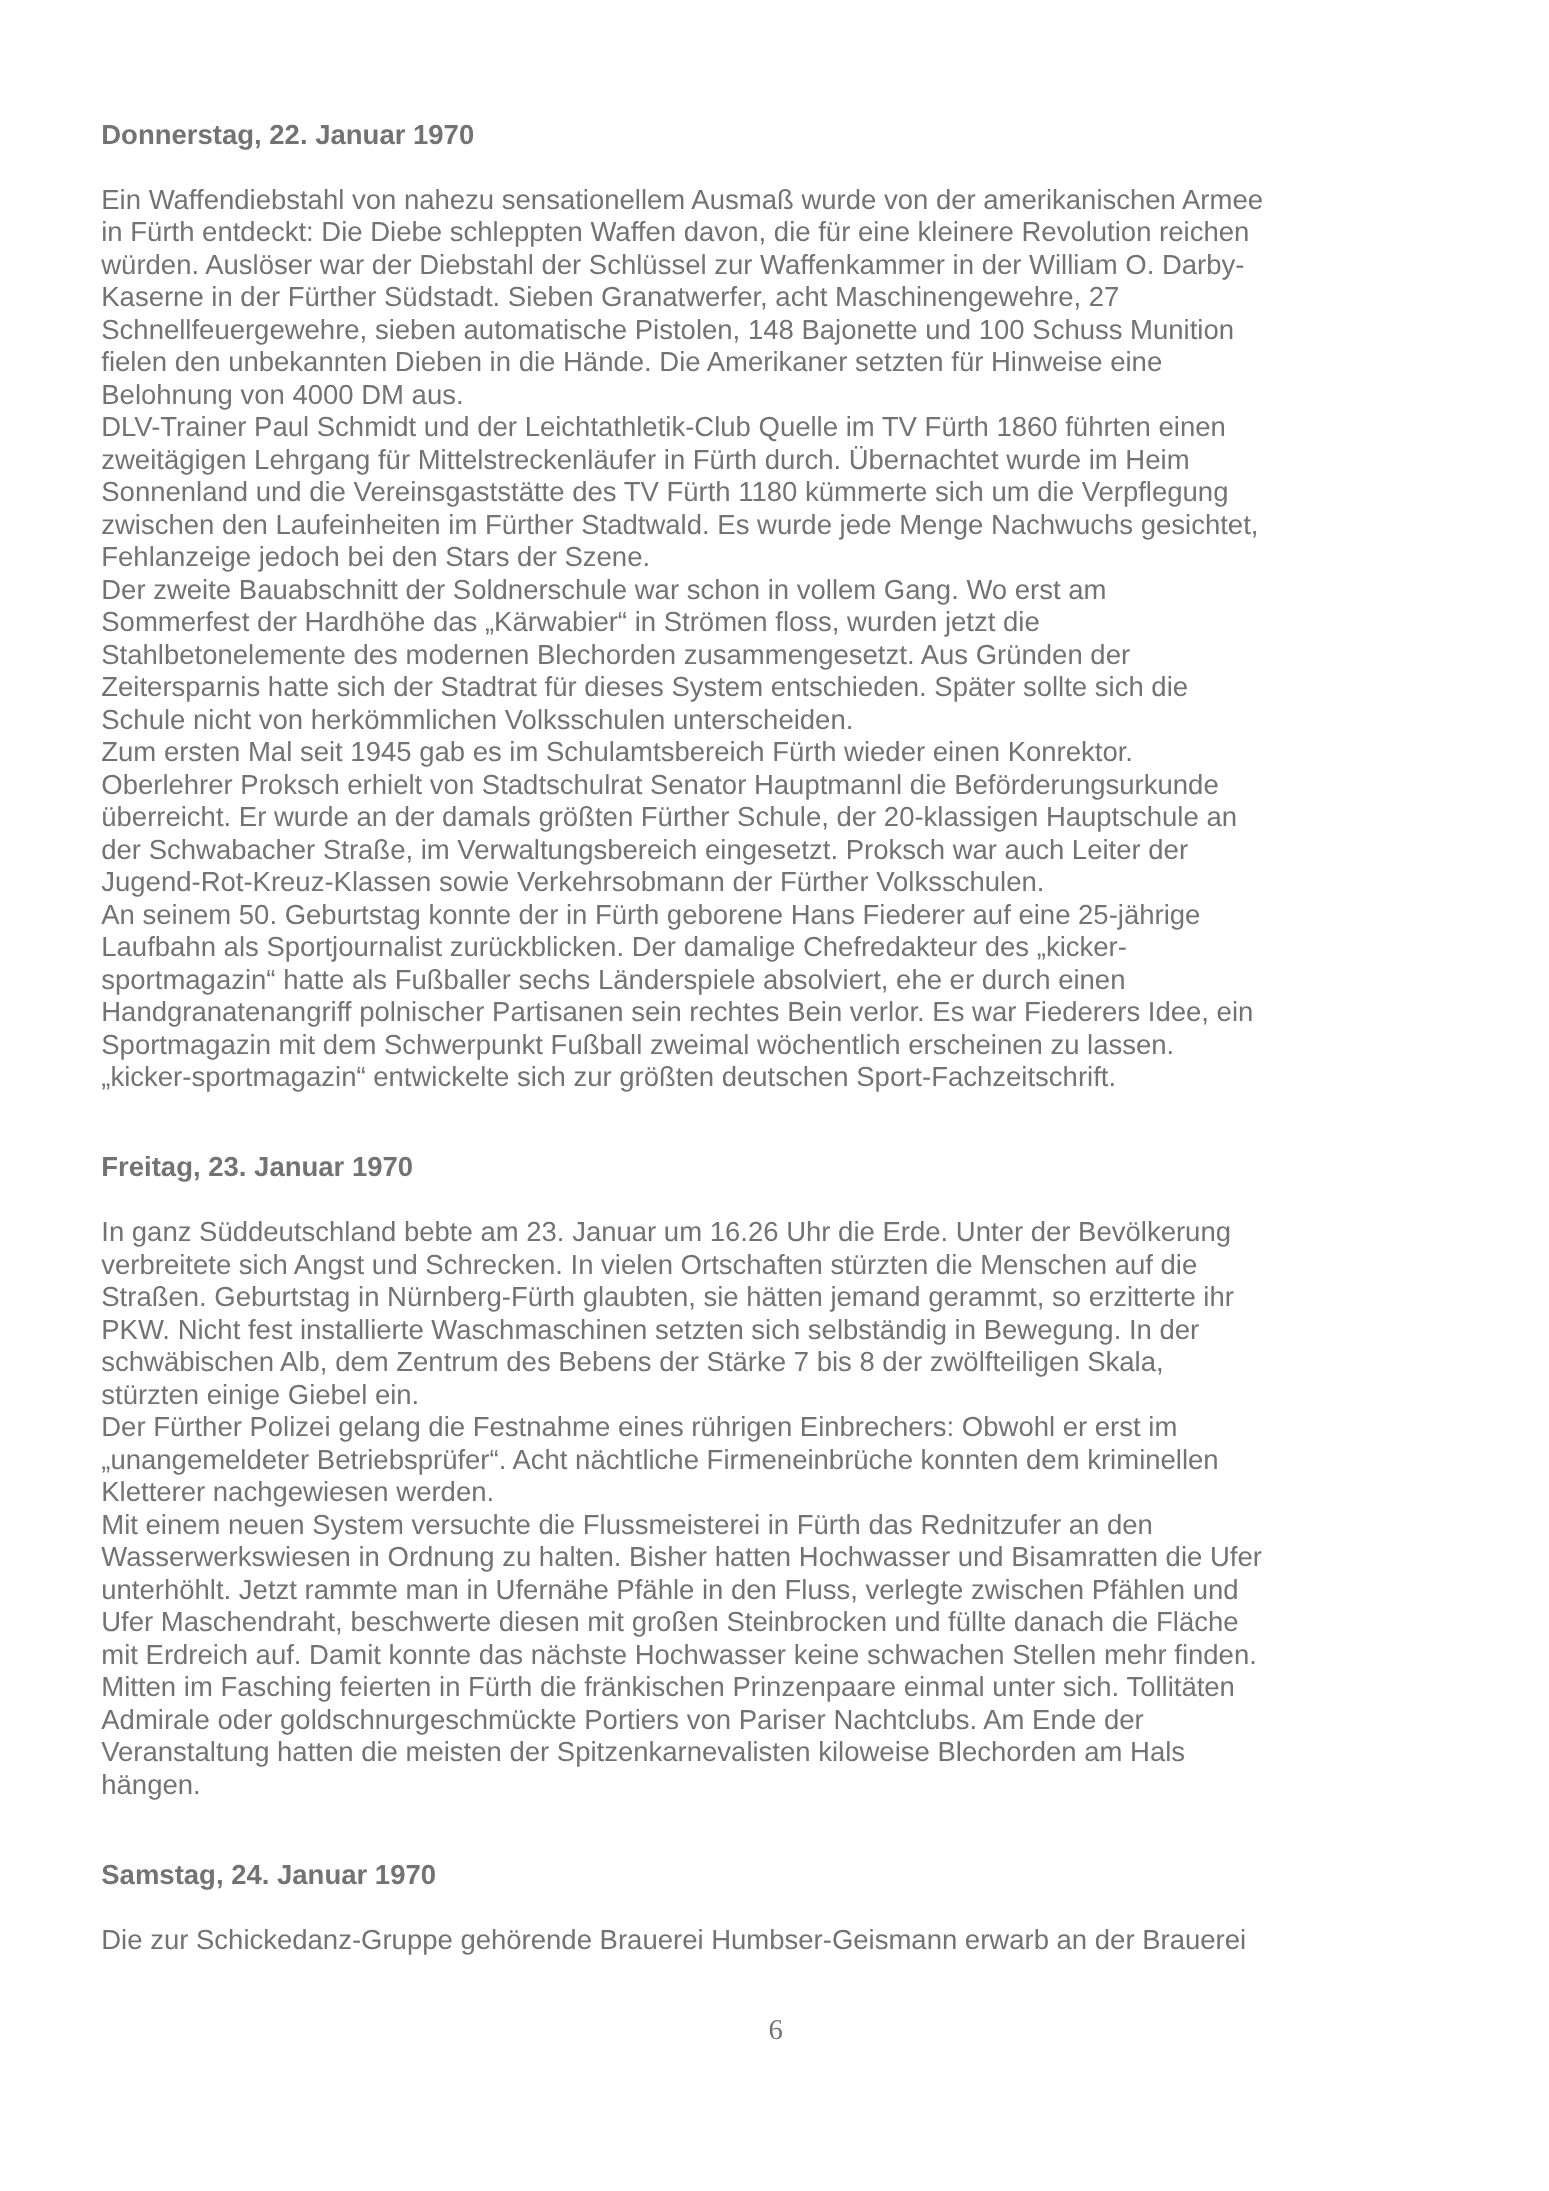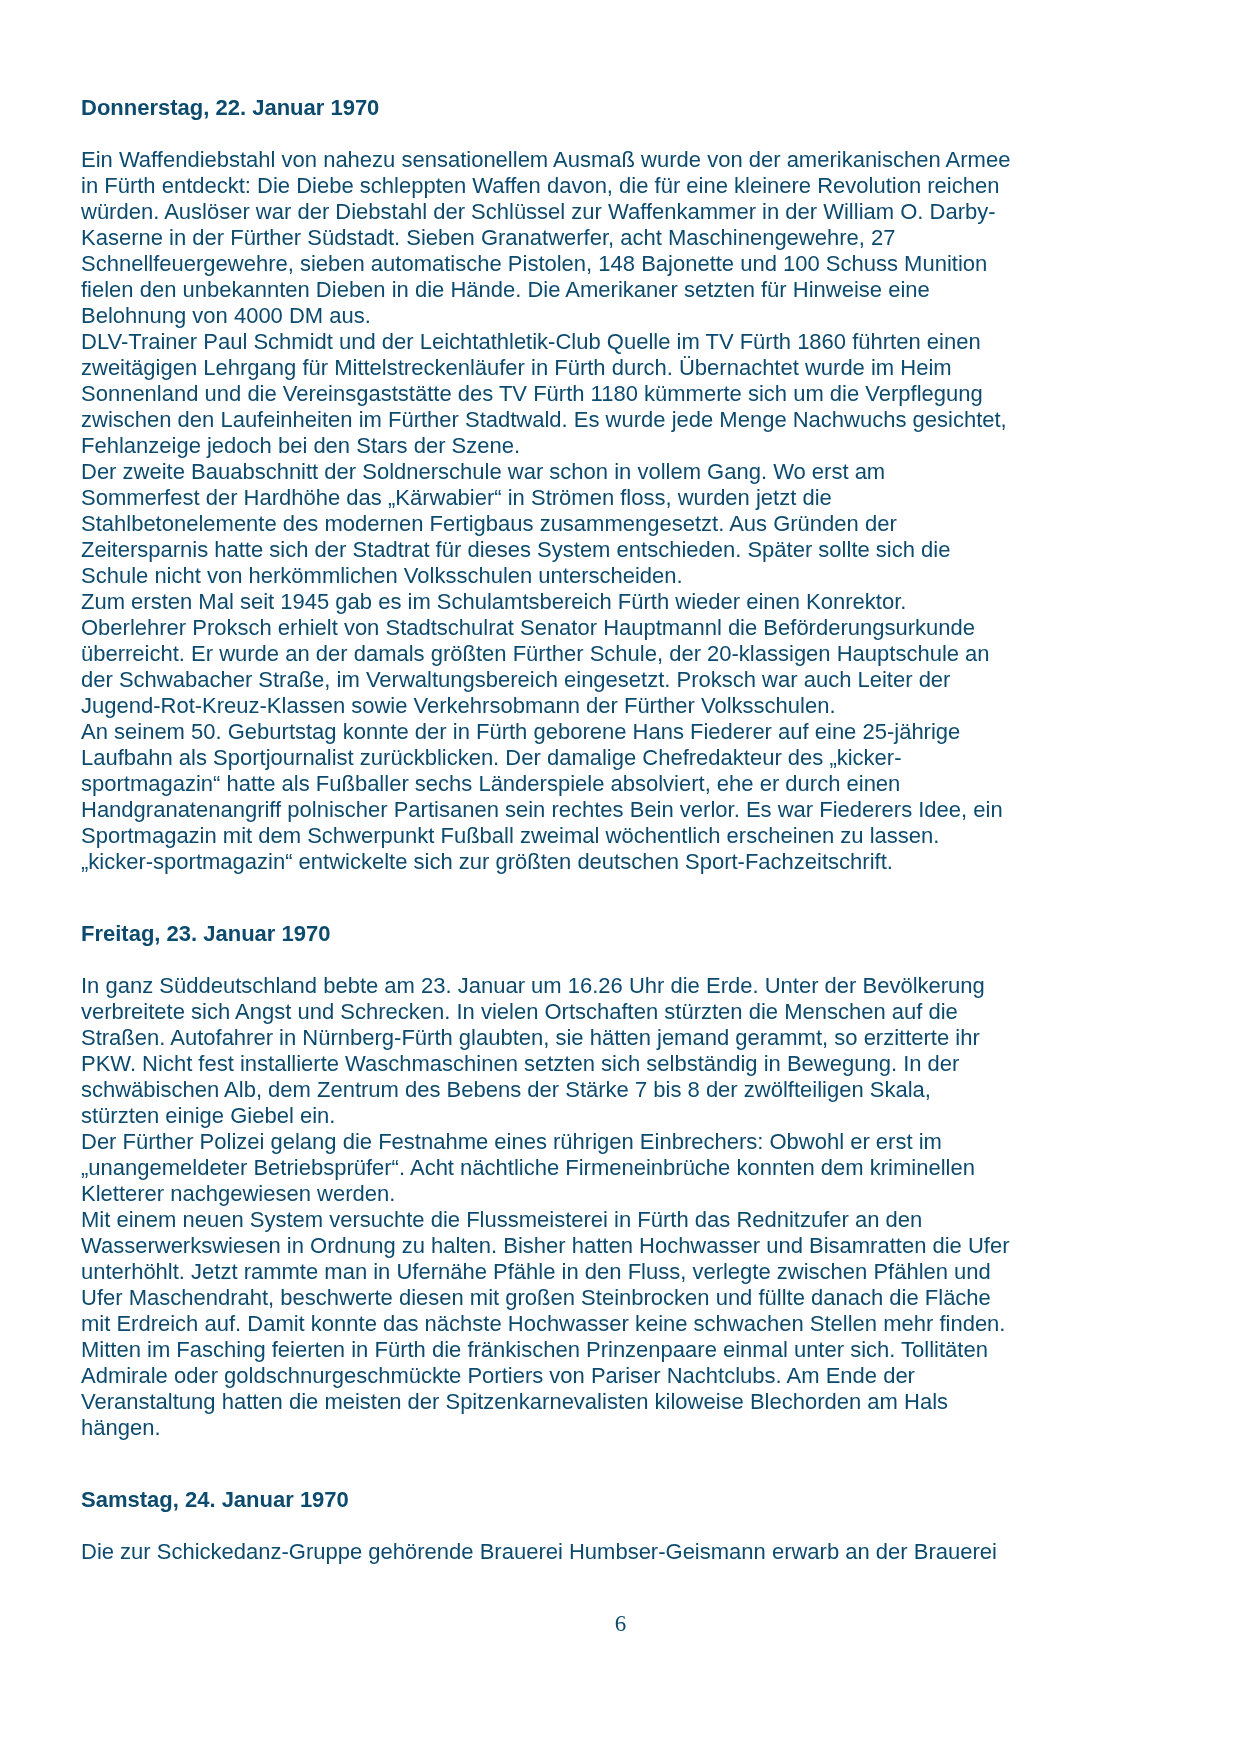--- a/index.html
+++ b/index.html
@@ -11,21 +11,21 @@
     position: relative;
     width: 1239px;
     height: 1753px;
     margin: 0 auto;
     background: #ffffff;
     box-sizing: border-box;
     padding: 95px 79px 0 81px;
     font-family: "Liberation Sans", "DejaVu Sans", sans-serif;
     font-size: 22px;
     line-height: 26px;
-    color: #0c4a6e;
+    color: #737373;
     overflow: hidden;
   }
   .section-heading {
     font-weight: 700;
     margin: 0 0 26px 0;
     white-space: pre;
   }
   .section {
     margin: 0 0 46px 0;
   }
@@ -54,41 +54,41 @@
     <div class="line">Schnellfeuergewehre, sieben automatische Pistolen, 148 Bajonette und 100 Schuss Munition</div>
     <div class="line">fielen den unbekannten Dieben in die Hände. Die Amerikaner setzten für Hinweise eine</div>
     <div class="line">Belohnung von 4000 DM aus.</div>
     <div class="line">DLV-Trainer Paul Schmidt und der Leichtathletik-Club Quelle im TV Fürth 1860 führten einen</div>
     <div class="line">zweitägigen Lehrgang für Mittelstreckenläufer in Fürth durch. Übernachtet wurde im Heim</div>
     <div class="line">Sonnenland und die Vereinsgaststätte des TV Fürth 1180 kümmerte sich um die Verpflegung</div>
     <div class="line">zwischen den Laufeinheiten im Fürther Stadtwald. Es wurde jede Menge Nachwuchs gesichtet,</div>
     <div class="line">Fehlanzeige jedoch bei den Stars der Szene.</div>
     <div class="line">Der zweite Bauabschnitt der Soldnerschule war schon in vollem Gang. Wo erst am</div>
     <div class="line">Sommerfest der Hardhöhe das „Kärwabier“ in Strömen floss, wurden jetzt die</div>
-    <div class="line">Stahlbetonelemente des modernen Fertigbaus zusammengesetzt. Aus Gründen der</div>
+    <div class="line">Stahlbetonelemente des modernen Blechorden zusammengesetzt. Aus Gründen der</div>
     <div class="line">Zeitersparnis hatte sich der Stadtrat für dieses System entschieden. Später sollte sich die</div>
     <div class="line">Schule nicht von herkömmlichen Volksschulen unterscheiden.</div>
     <div class="line">Zum ersten Mal seit 1945 gab es im Schulamtsbereich Fürth wieder einen Konrektor.</div>
     <div class="line">Oberlehrer Proksch erhielt von Stadtschulrat Senator Hauptmannl die Beförderungsurkunde</div>
     <div class="line">überreicht. Er wurde an der damals größten Fürther Schule, der 20-klassigen Hauptschule an</div>
     <div class="line">der Schwabacher Straße, im Verwaltungsbereich eingesetzt. Proksch war auch Leiter der</div>
     <div class="line">Jugend-Rot-Kreuz-Klassen sowie Verkehrsobmann der Fürther Volksschulen.</div>
     <div class="line">An seinem 50. Geburtstag konnte der in Fürth geborene Hans Fiederer auf eine 25-jährige</div>
     <div class="line">Laufbahn als Sportjournalist zurückblicken. Der damalige Chefredakteur des „kicker-</div>
     <div class="line">sportmagazin“ hatte als Fußballer sechs Länderspiele absolviert, ehe er durch einen</div>
     <div class="line">Handgranatenangriff polnischer Partisanen sein rechtes Bein verlor. Es war Fiederers Idee, ein</div>
     <div class="line">Sportmagazin mit dem Schwerpunkt Fußball zweimal wöchentlich erscheinen zu lassen.</div>
     <div class="line">„kicker-sportmagazin“ entwickelte sich zur größten deutschen Sport-Fachzeitschrift.</div>
   </div>
 
   <div class="section">
     <div class="section-heading">Freitag, 23. Januar 1970</div>
     <div class="line">In ganz Süddeutschland bebte am 23. Januar um 16.26 Uhr die Erde. Unter der Bevölkerung</div>
     <div class="line">verbreitete sich Angst und Schrecken. In vielen Ortschaften stürzten die Menschen auf die</div>
-    <div class="line">Straßen. Autofahrer in Nürnberg-Fürth glaubten, sie hätten jemand gerammt, so erzitterte ihr</div>
+    <div class="line">Straßen. Geburtstag in Nürnberg-Fürth glaubten, sie hätten jemand gerammt, so erzitterte ihr</div>
     <div class="line">PKW. Nicht fest installierte Waschmaschinen setzten sich selbständig in Bewegung. In der</div>
     <div class="line">schwäbischen Alb, dem Zentrum des Bebens der Stärke 7 bis 8 der zwölfteiligen Skala,</div>
     <div class="line">stürzten einige Giebel ein.</div>
     <div class="line">Der Fürther Polizei gelang die Festnahme eines rührigen Einbrechers: Obwohl er erst im</div>
     <div class="line">„unangemeldeter Betriebsprüfer“. Acht nächtliche Firmeneinbrüche konnten dem kriminellen</div>
     <div class="line">Kletterer nachgewiesen werden.</div>
     <div class="line">Mit einem neuen System versuchte die Flussmeisterei in Fürth das Rednitzufer an den</div>
     <div class="line">Wasserwerkswiesen in Ordnung zu halten. Bisher hatten Hochwasser und Bisamratten die Ufer</div>
     <div class="line">unterhöhlt. Jetzt rammte man in Ufernähe Pfähle in den Fluss, verlegte zwischen Pfählen und</div>
     <div class="line">Ufer Maschendraht, beschwerte diesen mit großen Steinbrocken und füllte danach die Fläche</div>

